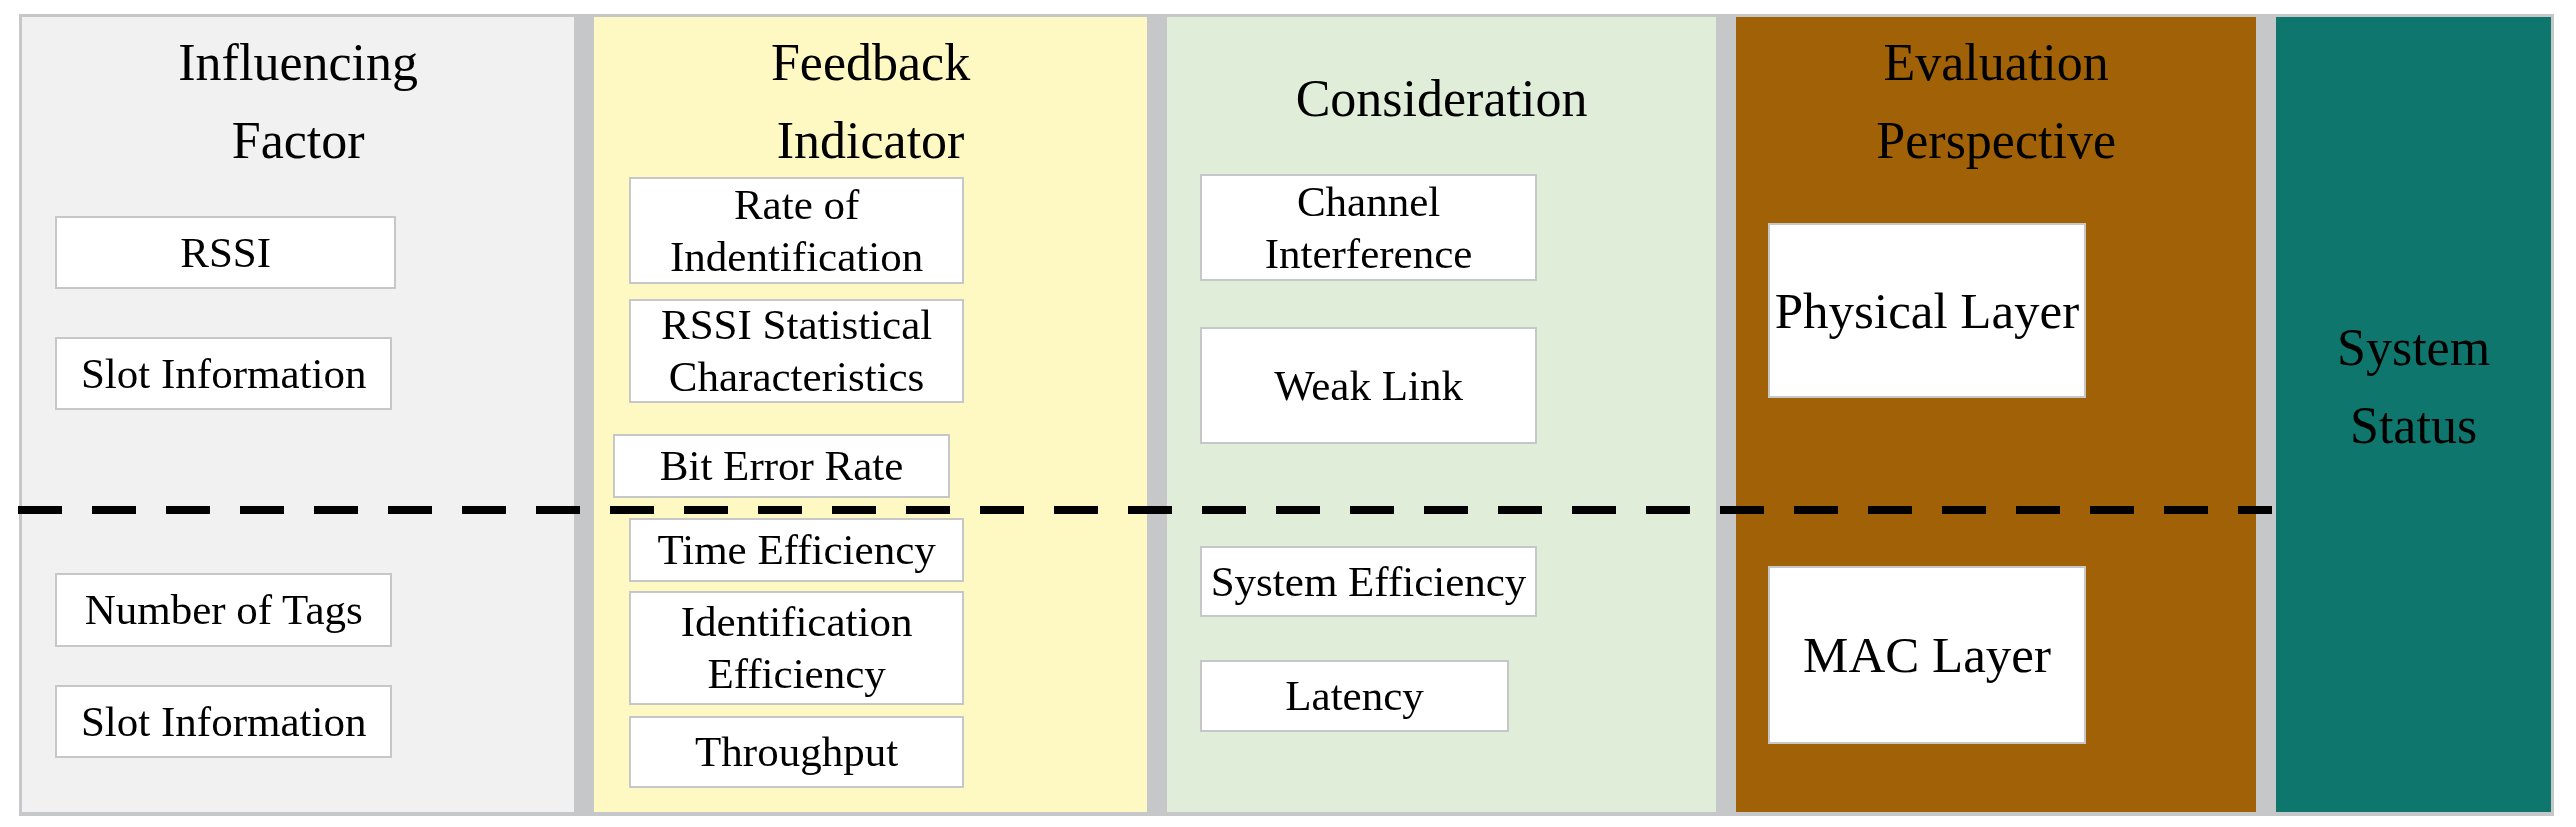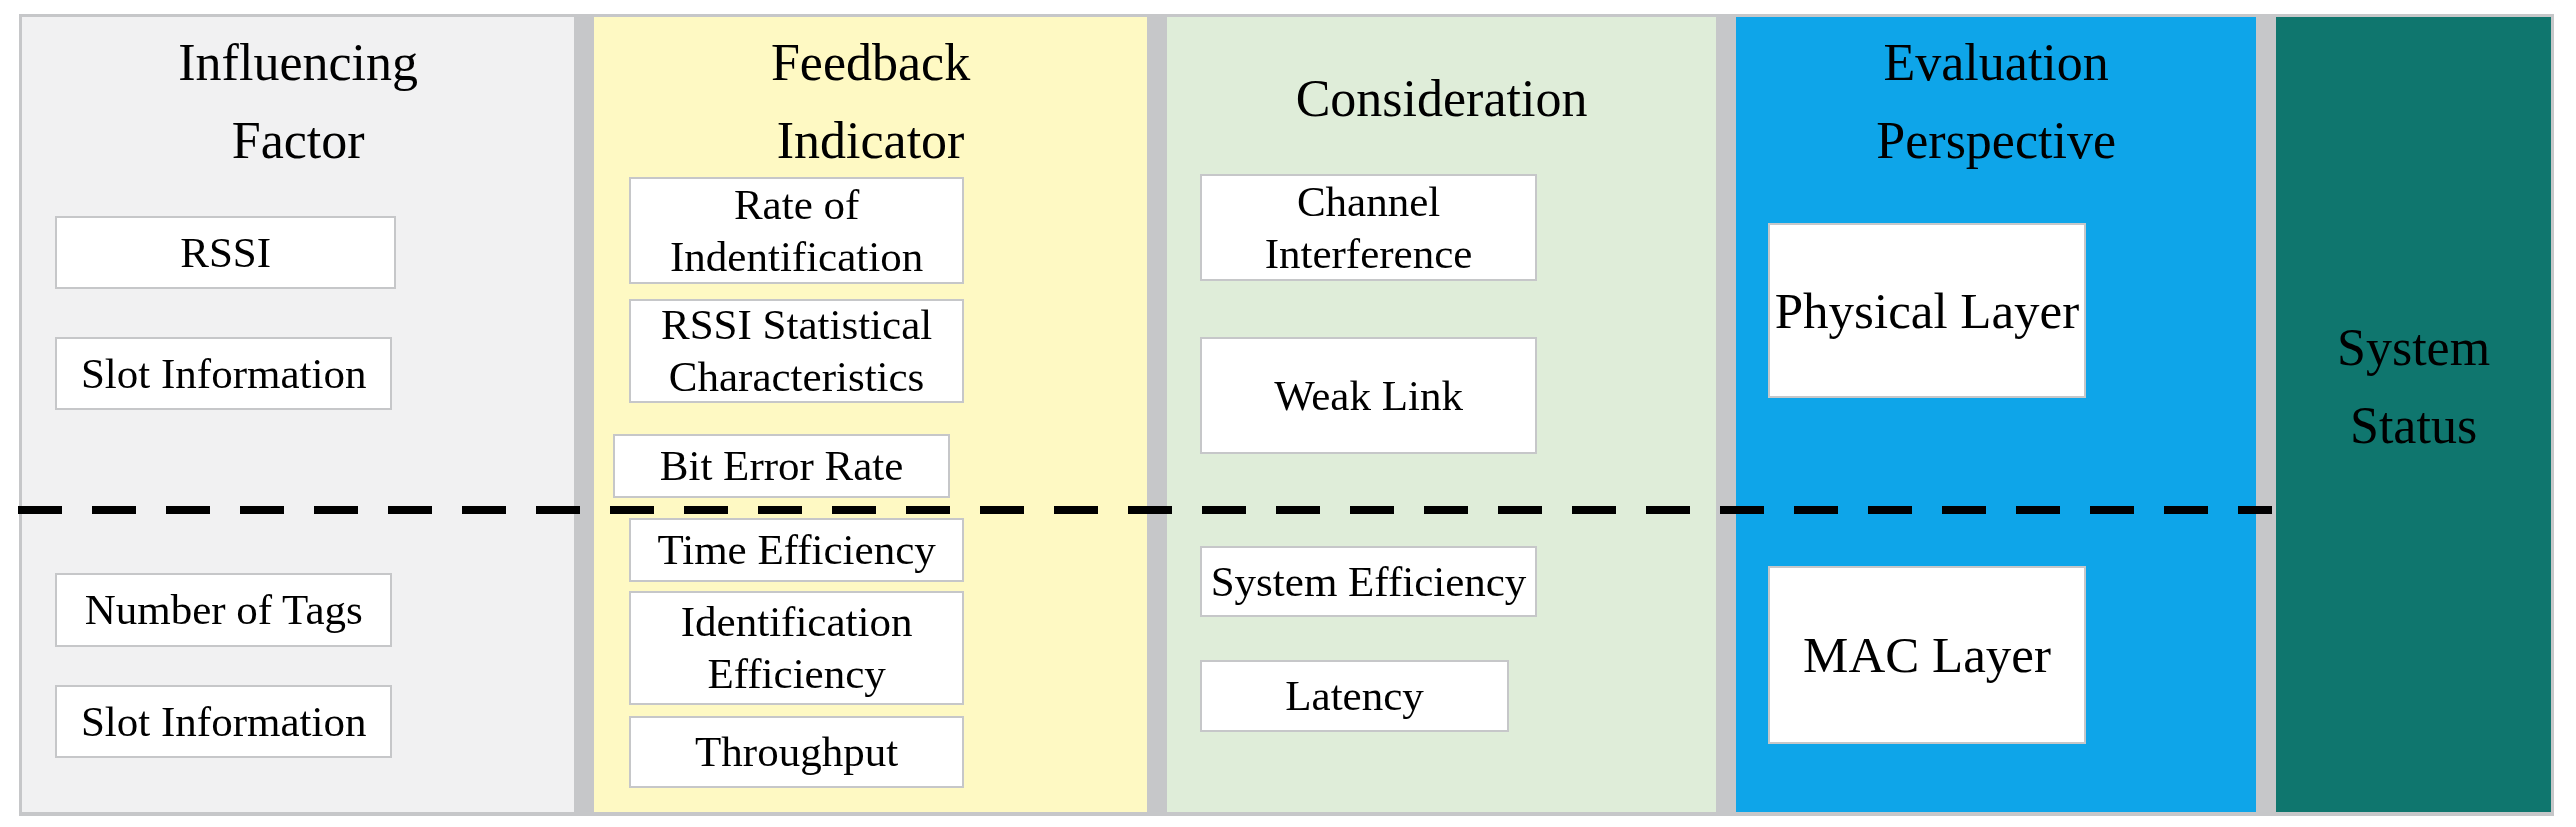--- a/index.html
+++ b/index.html
@@ -79,32 +79,32 @@
       <div class="box" style="left:35px;width:335px;top:699px;height:72px">
         <span>Throughput</span>
       </div>
     </div>
 
     <div class="col" style="width:556px;background:#dfedd9">
       <div class="col-title" style="margin-top:43px">Consideration</div>
       <div class="box" style="left:33px;width:337px;top:157px;height:107px">
         <span>Channel Interference</span>
       </div>
-      <div class="box" style="left:33px;width:337px;top:320px;height:117px">
+      <div class="box" style="left:33px;width:337px;top:310px;height:117px">
         <span>Weak Link</span>
       </div>
       <div class="box" style="left:33px;width:337px;top:529px;height:71px">
         <span>System Efficiency</span>
       </div>
       <div class="box" style="left:33px;width:309px;top:643px;height:72px">
         <span>Latency</span>
       </div>
     </div>
 
-    <div class="col" style="width:527px;background:#0ea5e9">
+    <div class="col" style="width:527px;background:#a16207">
       <div class="col-title" style="max-width:381px;margin-top:6.4px">Evaluation Perspective</div>
       <div class="box box-lg" style="left:32px;width:318px;top:206px;height:175px">
         <span>Physical Layer</span>
       </div>
       <div class="box box-lg" style="left:32px;width:318px;top:549px;height:178px">
         <span>MAC Layer</span>
       </div>
     </div>
 
     <div class="col" style="width:278px;background:#0f766e">

